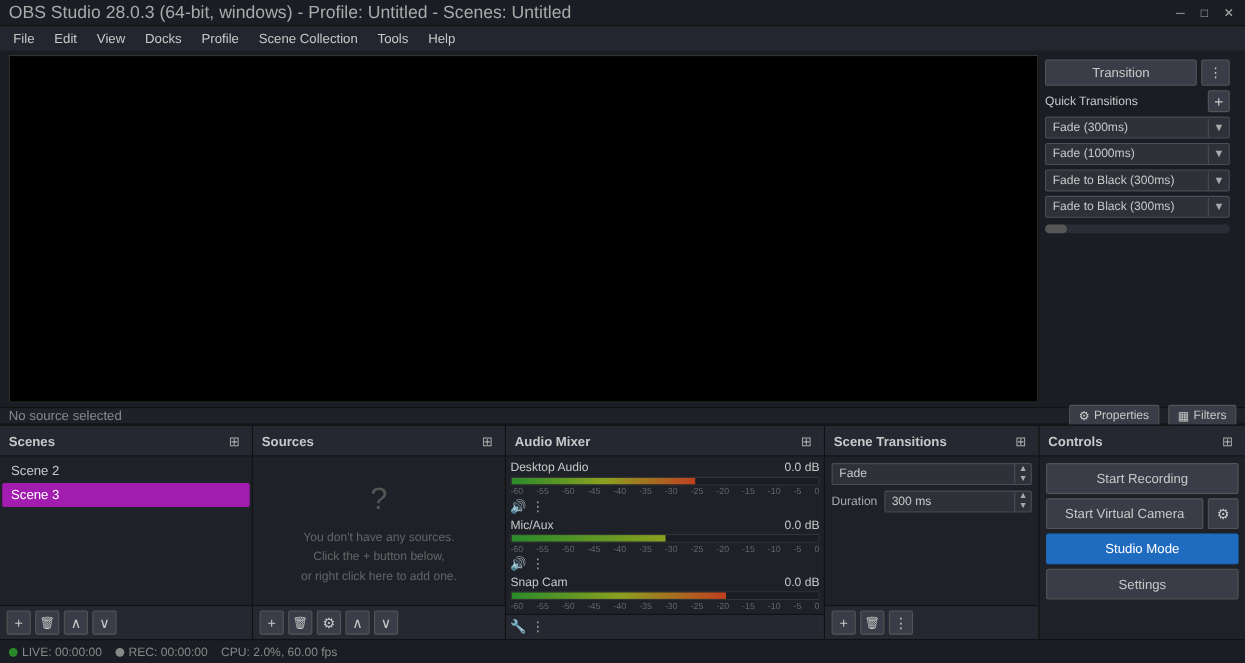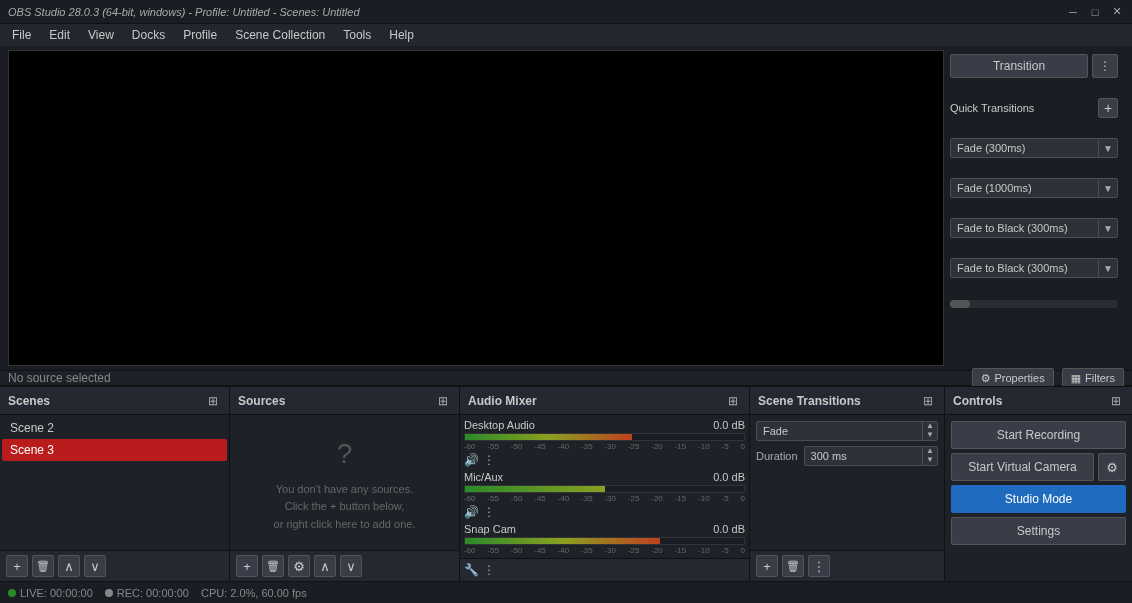--- a/index.html
+++ b/index.html
@@ -20,23 +20,22 @@
       background: #1a1d23;
       height: 24px;
       display: flex;
       align-items: center;
       justify-content: space-between;
       padding: 0 8px;
       border-bottom: 1px solid #111;
       flex-shrink: 0;
     }
     #title-text {
-      font-size: 11px;
+      font-size: 16px;
       color: #aaa;
-      font-style: italic;
     }
     #window-controls {
       display: flex;
       gap: 8px;
     }
     .win-btn {
       width: 14px;
       height: 14px;
       display: flex;
       align-items: center;
@@ -98,21 +97,21 @@
       border: 1px solid #333;
     }
 
     
     #middle-panel {
       width: 180px;
       flex-shrink: 0;
       display: flex;
       flex-direction: column;
       padding: 4px 6px;
-      gap: 20px;
+      gap: 4px;
     }
     #transition-btn-row {
       display: flex;
       align-items: center;
       gap: 4px;
     }
     .transition-btn {
       flex: 1;
       background: #3a3d47;
       border: 1px solid #555;
@@ -294,21 +293,21 @@
       padding: 2px;
     }
     .scene-item {
       padding: 4px 8px;
       font-size: 12px;
       color: #c8c8c8;
       cursor: pointer;
       border-radius: 2px;
     }
     .scene-item.active {
-      background: #b91c1c;
+      background: #a21caf;
       color: #fff;
     }
     .panel-footer {
       display: flex;
       align-items: center;
       gap: 4px;
       padding: 4px 6px;
       border-top: 1px solid #111;
       background: #252830;
     }

